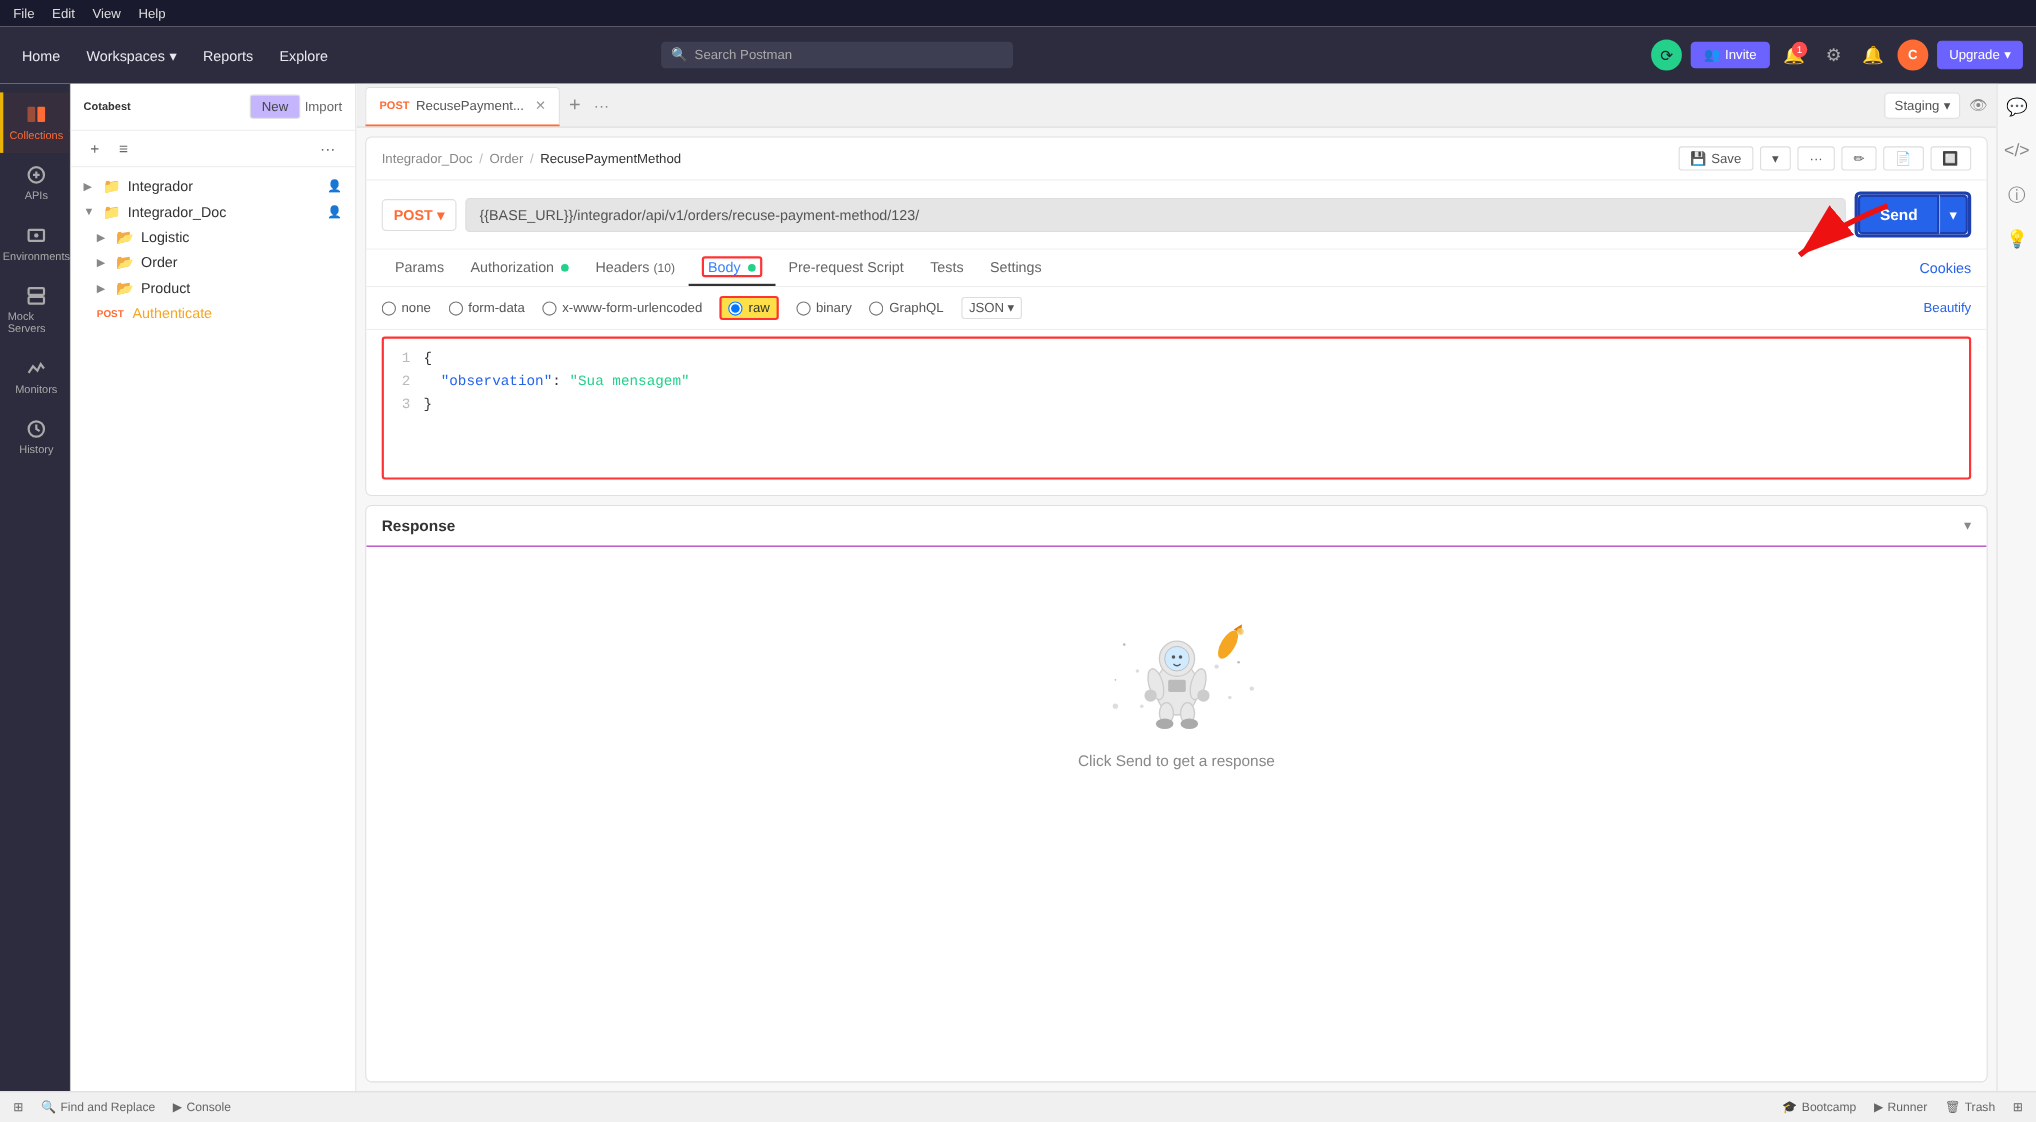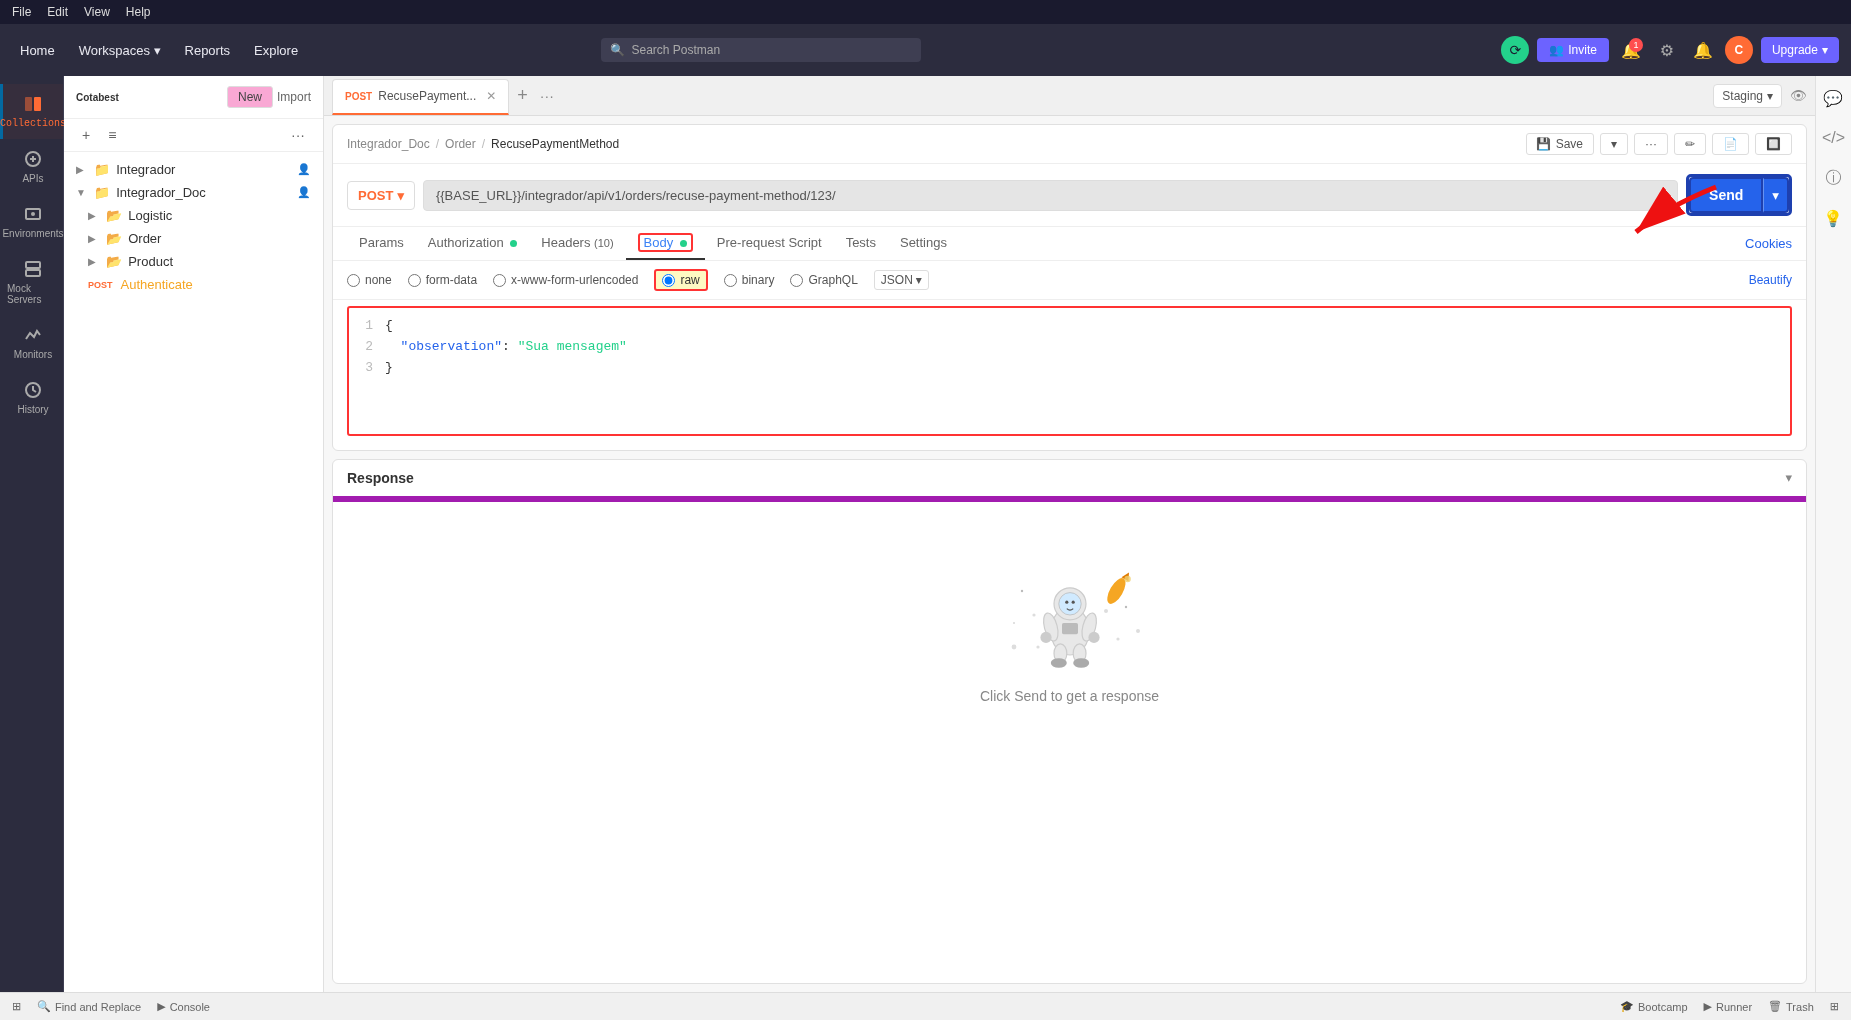--- a/index.html
+++ b/index.html
@@ -23,29 +23,29 @@
     .badge { position: absolute; top: 2px; right: 2px; background: #ff4d4f; color: white; border-radius: 50%; width: 14px; height: 14px; font-size: 9px; display: flex; align-items: center; justify-content: center; }
     .btn-upgrade { background: #6c63ff; border: 1px solid #6c63ff; border-radius: 4px; padding: 5px 10px; color: white; font-size: 12px; cursor: pointer; display: flex; align-items: center; gap: 4px; }
     .avatar { width: 28px; height: 28px; border-radius: 50%; background: #ff6b35; display: flex; align-items: center; justify-content: center; color: white; font-size: 12px; font-weight: bold; }
 
     
     .main { display: flex; flex: 1; overflow: hidden; }
 
     
     .sidebar-icons { width: 64px; background: #2c2c3e; display: flex; flex-direction: column; align-items: center; padding: 8px 0; gap: 0; border-right: 1px solid #3e3e52; }
     .sidebar-icon-item { display: flex; flex-direction: column; align-items: center; padding: 10px 4px; cursor: pointer; color: #aaa; font-size: 10px; gap: 4px; width: 100%; border-left: 3px solid transparent; }
-    .sidebar-icon-item.active { color: #ff6b35; border-left: 3px solid #0369a1; background: rgba(255,107,53,0.05); font-family: Liberation Mono, monospace; }
+    .sidebar-icon-item.active { color: #ff6b35; border-left: 3px solid #eab308; background: rgba(255,107,53,0.05); }
     .sidebar-icon-item svg { width: 20px; height: 20px; }
 
     
     .left-panel { width: 260px; background: #fff; border-right: 1px solid #e0e0e0; display: flex; flex-direction: column; overflow: hidden; }
     .panel-header { display: flex; align-items: center; padding: 10px 12px; border-bottom: 1px solid #eee; gap: 6px; }
     .panel-actions { display: flex; gap: 4px; }
     .panel-btn { background: none; border: none; cursor: pointer; color: #666; font-size: 14px; padding: 2px 6px; border-radius: 3px; }
-    .btn-new { background: #f9a8d4; border: 1px solid #ddd; border-radius: 3px; padding: 3px 10px; font-size: 12px; cursor: pointer; color: #444; }
+    .btn-new { background: #c4b5fd; border: 1px solid #ddd; border-radius: 3px; padding: 3px 10px; font-size: 12px; cursor: pointer; color: #444; }
     .btn-import { background: none; border: none; font-size: 12px; cursor: pointer; color: #666; }
 
     
     .tree { flex: 1; overflow-y: auto; padding: 6px 0; }
     .tree-item { display: flex; align-items: center; padding: 4px 12px; cursor: pointer; gap: 6px; font-size: 13px; color: #333; }
     .tree-item.indent-1 { padding-left: 24px; }
     .tree-chevron { color: #888; font-size: 10px; width: 12px; }
     .tree-label { flex: 1; }
     .post-badge { font-size: 9px; font-weight: bold; color: #ff6b35; background: none; margin-right: 2px; }
     .team-icon { font-size: 11px; color: #888; }
@@ -101,21 +101,21 @@
     .code-line { display: flex; gap: 12px; }
     .line-num { color: #bbb; width: 16px; text-align: right; flex-shrink: 0; }
     .code-brace { color: #333; }
     .code-key { color: #2563eb; }
     .code-value { color: #23d18b; }
     .code-colon { color: #333; }
     .code-editor-box { border: 2px solid #ff3333; border-radius: 3px; margin: 6px 14px 14px; padding: 8px; font-family: 'Courier New', monospace; font-size: 13px; line-height: 1.6; background: #fff; min-height: 130px; }
 
     
     .response-area { background: #fff; margin: 0 8px 8px; border-radius: 6px; border: 1px solid #e0e0e0; overflow: hidden; flex: 1; }
-    .response-header { display: flex; padding: 10px 14px; border-bottom: 6px solid #a21caf; }
+    .response-header { display: flex; padding: 10px 14px; border-bottom: 1px solid #a21caf; }
     .response-title { font-size: 14px; font-weight: 600; color: #333; }
     .response-chevron { margin-left: auto; color: #888; cursor: pointer; }
 
     
     .response-body { display: flex; flex-direction: column; align-items: center; justify-content: center; padding: 40px; min-height: 200px; }
 
     
     .astronaut-img { width: 160px; height: 130px; margin-bottom: 16px; }
     .response-hint { color: #888; font-size: 14px; }
 
@@ -355,21 +355,21 @@
             <span>none</span>
         </label>
         <label class="body-type">
           <input type="radio" name="btype" style=""> 
             <span>form-data</span>
         </label>
         <label class="body-type">
           <input type="radio" name="btype" style=""> 
             <span>x-www-form-urlencoded</span>
         </label>
-        <label class="body-type active" style="background:#fef9c3;border:2px solid #ff3333;border-radius:3px;padding:2px 6px;">
+        <label class="body-type active" style="background:#fde047;border:2px solid #ff3333;border-radius:3px;padding:2px 6px;">
           <input type="radio" name="btype" checked="" style=""> 
             <span>raw</span>
         </label>
         <label class="body-type">
           <input type="radio" name="btype" style=""> 
             <span>binary</span>
         </label>
         <label class="body-type">
           <input type="radio" name="btype" style=""> 
             <span>GraphQL</span>

